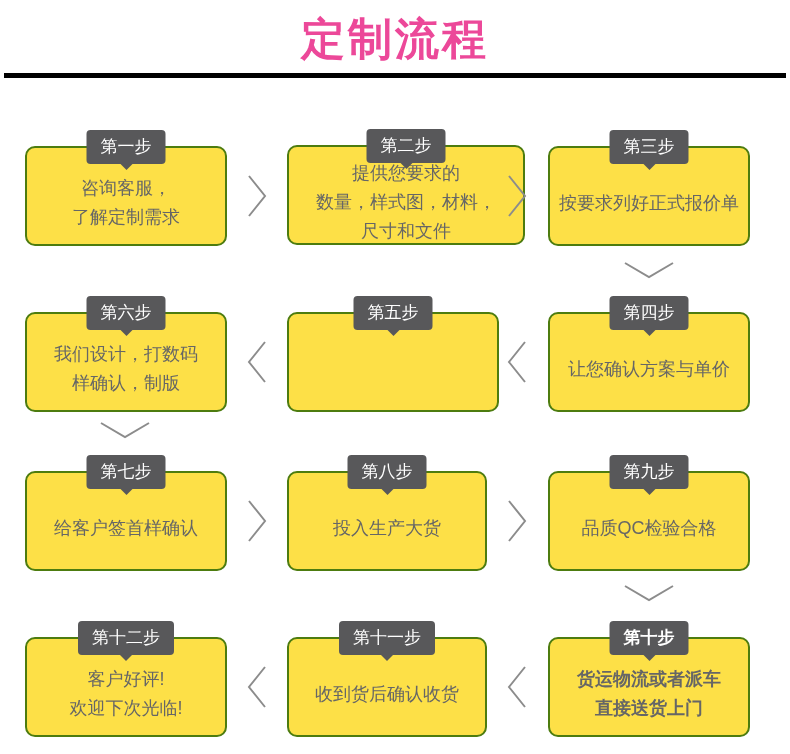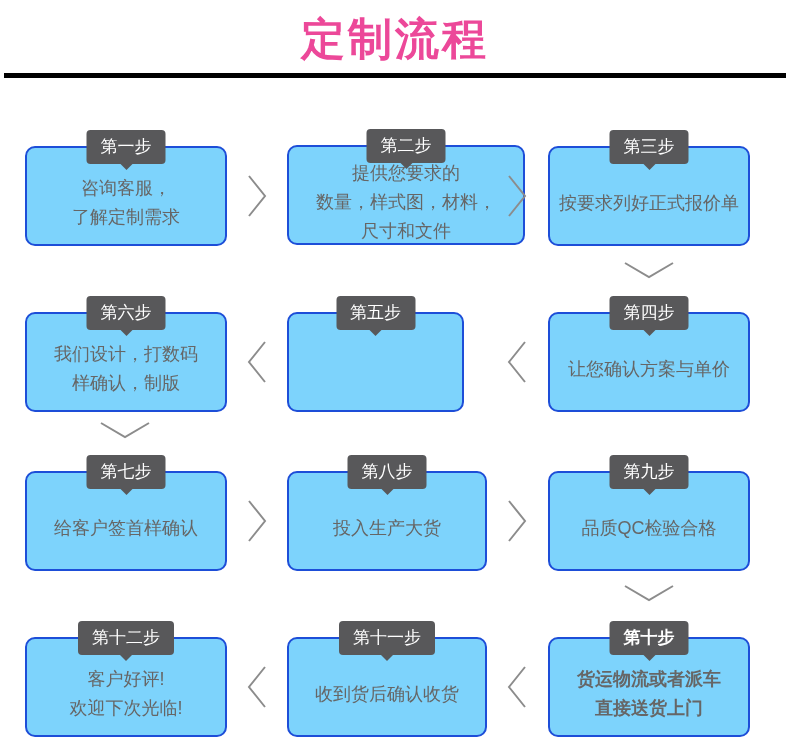--- a/index.html
+++ b/index.html
@@ -26,23 +26,23 @@
     background: #000000;
   }
 
   
   .flow { position: relative; width: 790px; height: 676px; }
 
   .step {
     position: absolute;
     width: 202px;
     height: 100px;
-    border: 2px solid #1d4ed8;
+    border: 2px solid #4d7c0f;
     border-radius: 10px;
-    background: #7dd3fc;
+    background: #fde047;
   }
   .step .tab {
     position: absolute;
     top: -18px;
     left: 50%;
     transform: translateX(-50%);
     background: #58585a;
     color: #ffffff;
     font-size: 17px;
     line-height: 1;
@@ -74,21 +74,21 @@
     line-height: 29px;
     text-align: center;
   }
   .arrow { position: absolute; }
 
   
   .s1  { left: 25px;  top: 68px;  }
   .s2  { left: 287px; top: 67px;  width: 238px; }
   .s3  { left: 548px; top: 68px;  }
   .s4  { left: 548px; top: 234px; }
-  .s5  { left: 287px; top: 234px; width: 177px; }
+  .s5  { left: 287px; top: 234px; width: 212px; }
   .s6  { left: 25px;  top: 234px; }
   .s7  { left: 25px;  top: 393px; }
   .s8  { left: 287px; top: 393px; width: 200px; }
   .s9  { left: 548px; top: 393px; }
   .s10 { left: 548px; top: 559px; font-weight: bold; }
   .s11 { left: 287px; top: 559px; width: 200px; }
   .s12 { left: 25px;  top: 559px; }
 
   
   .a-r1a { left: 246px; top: 95px;  }

